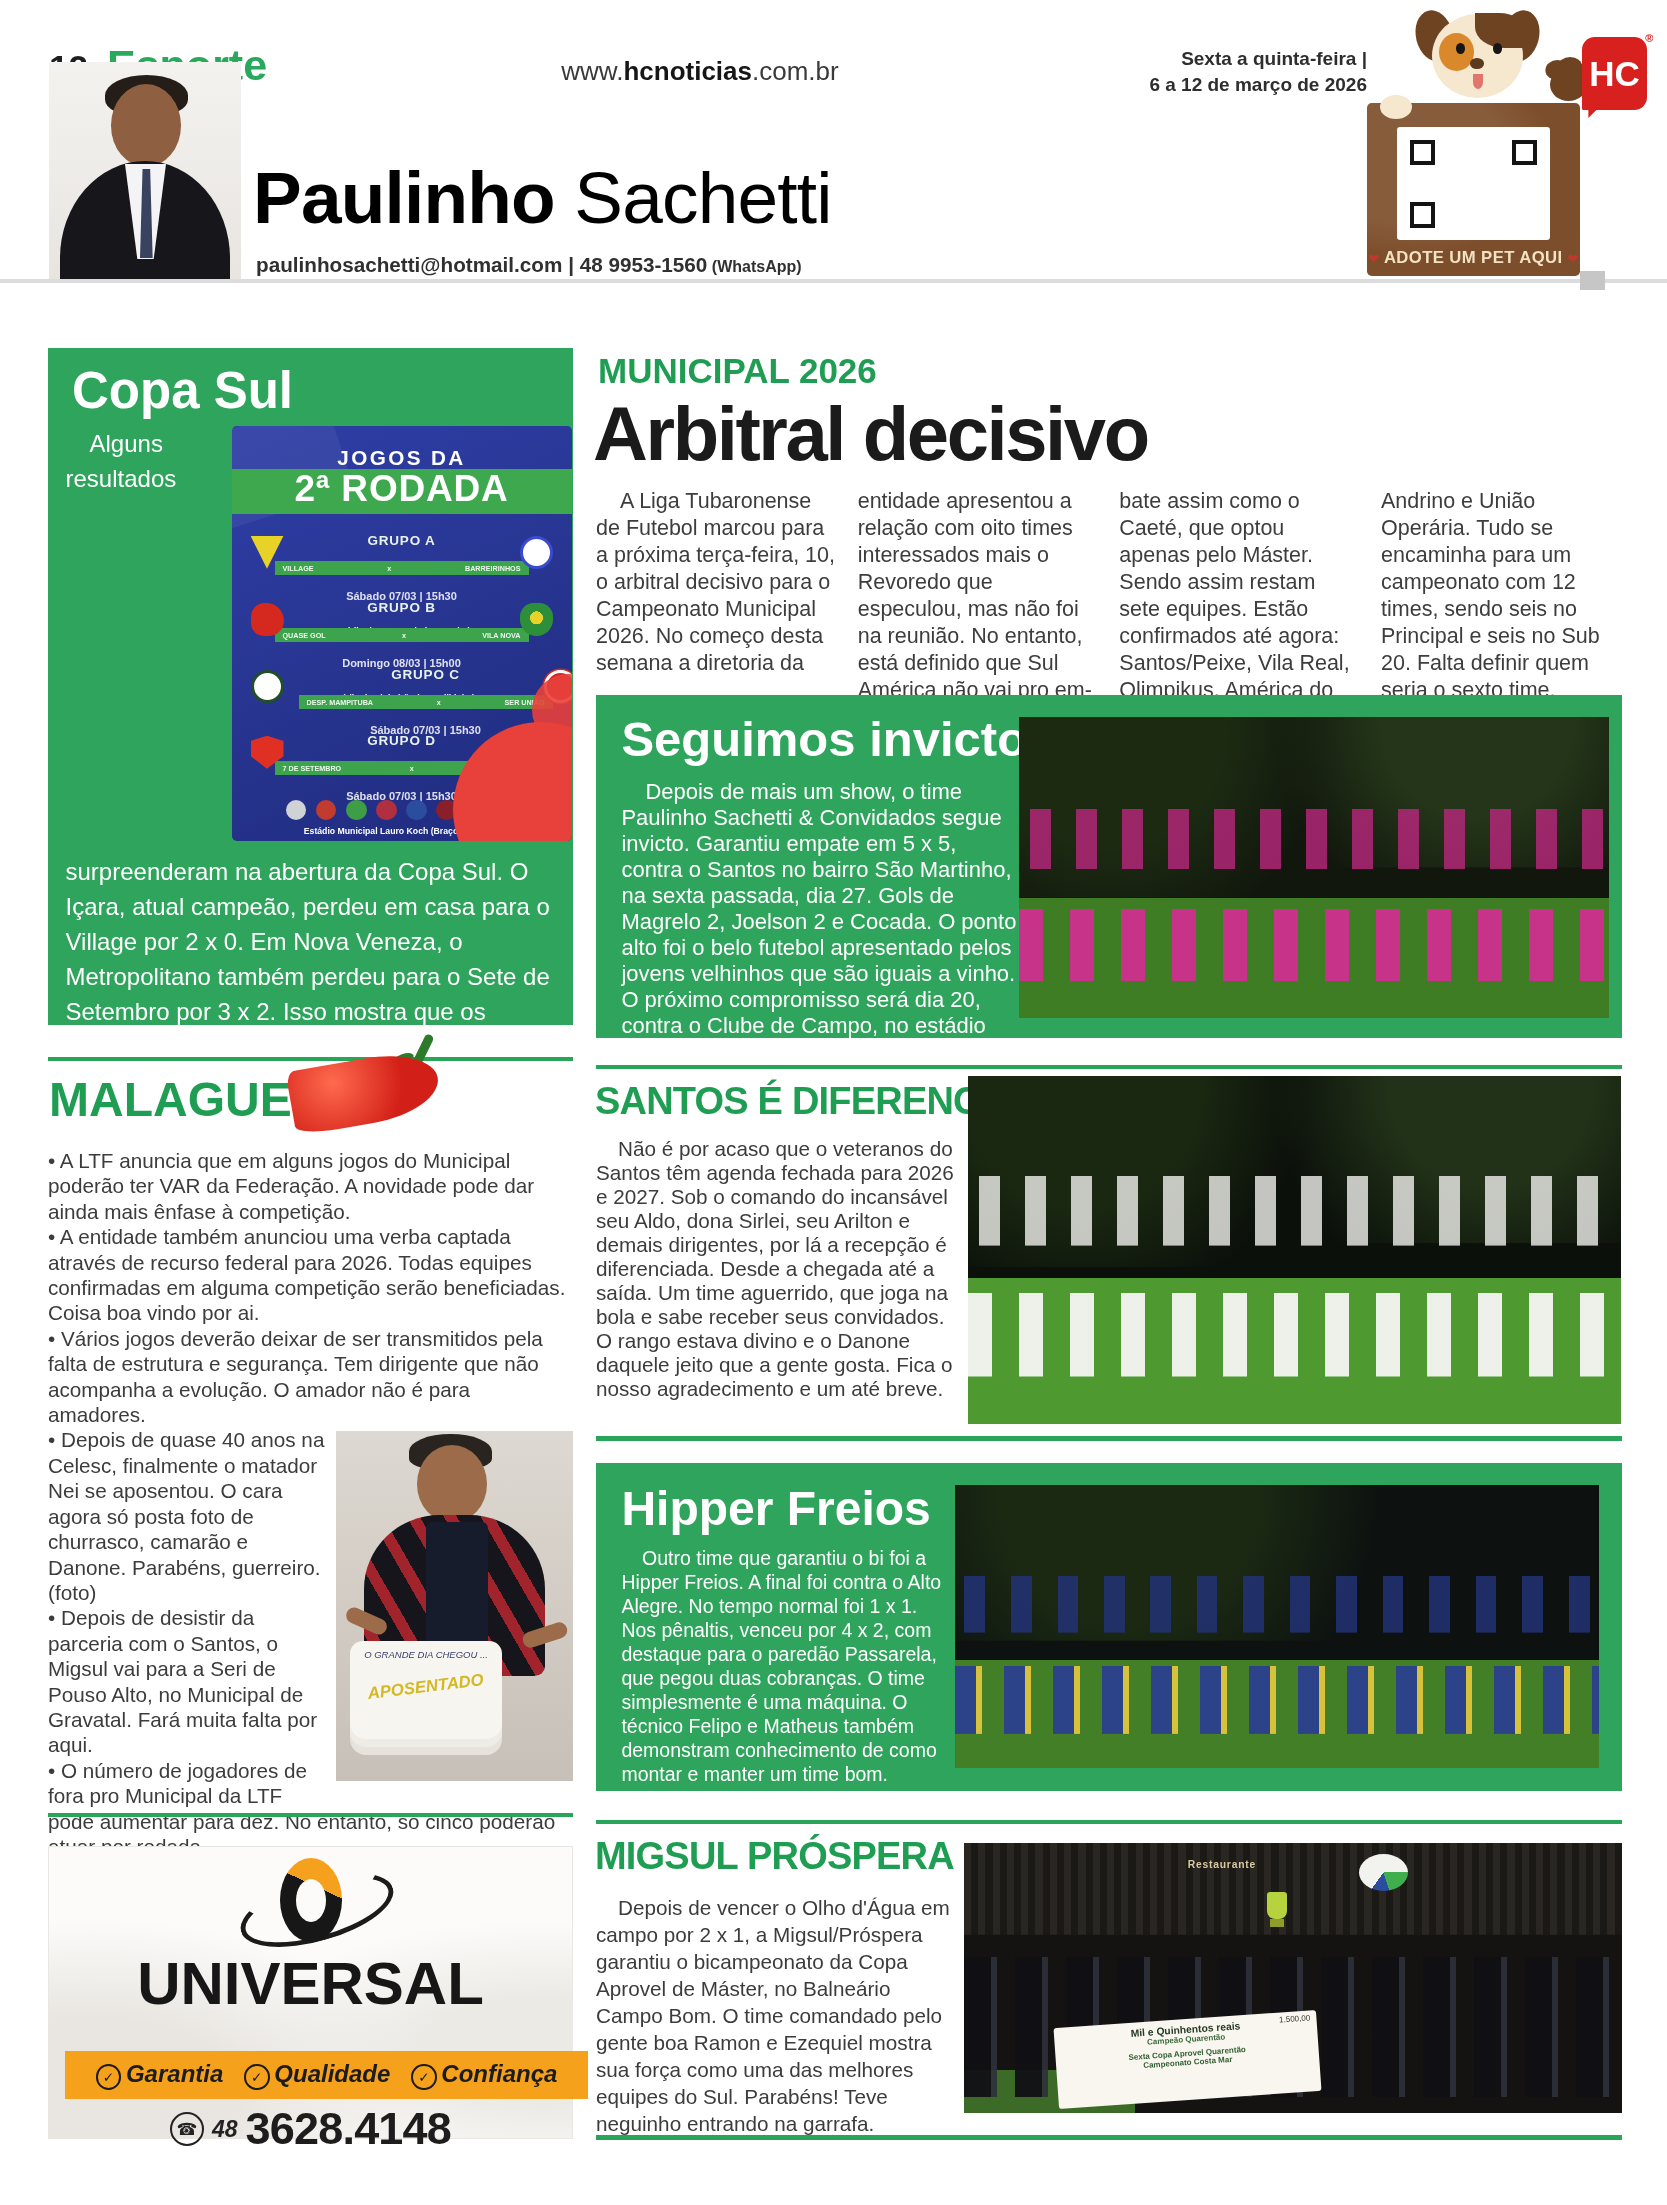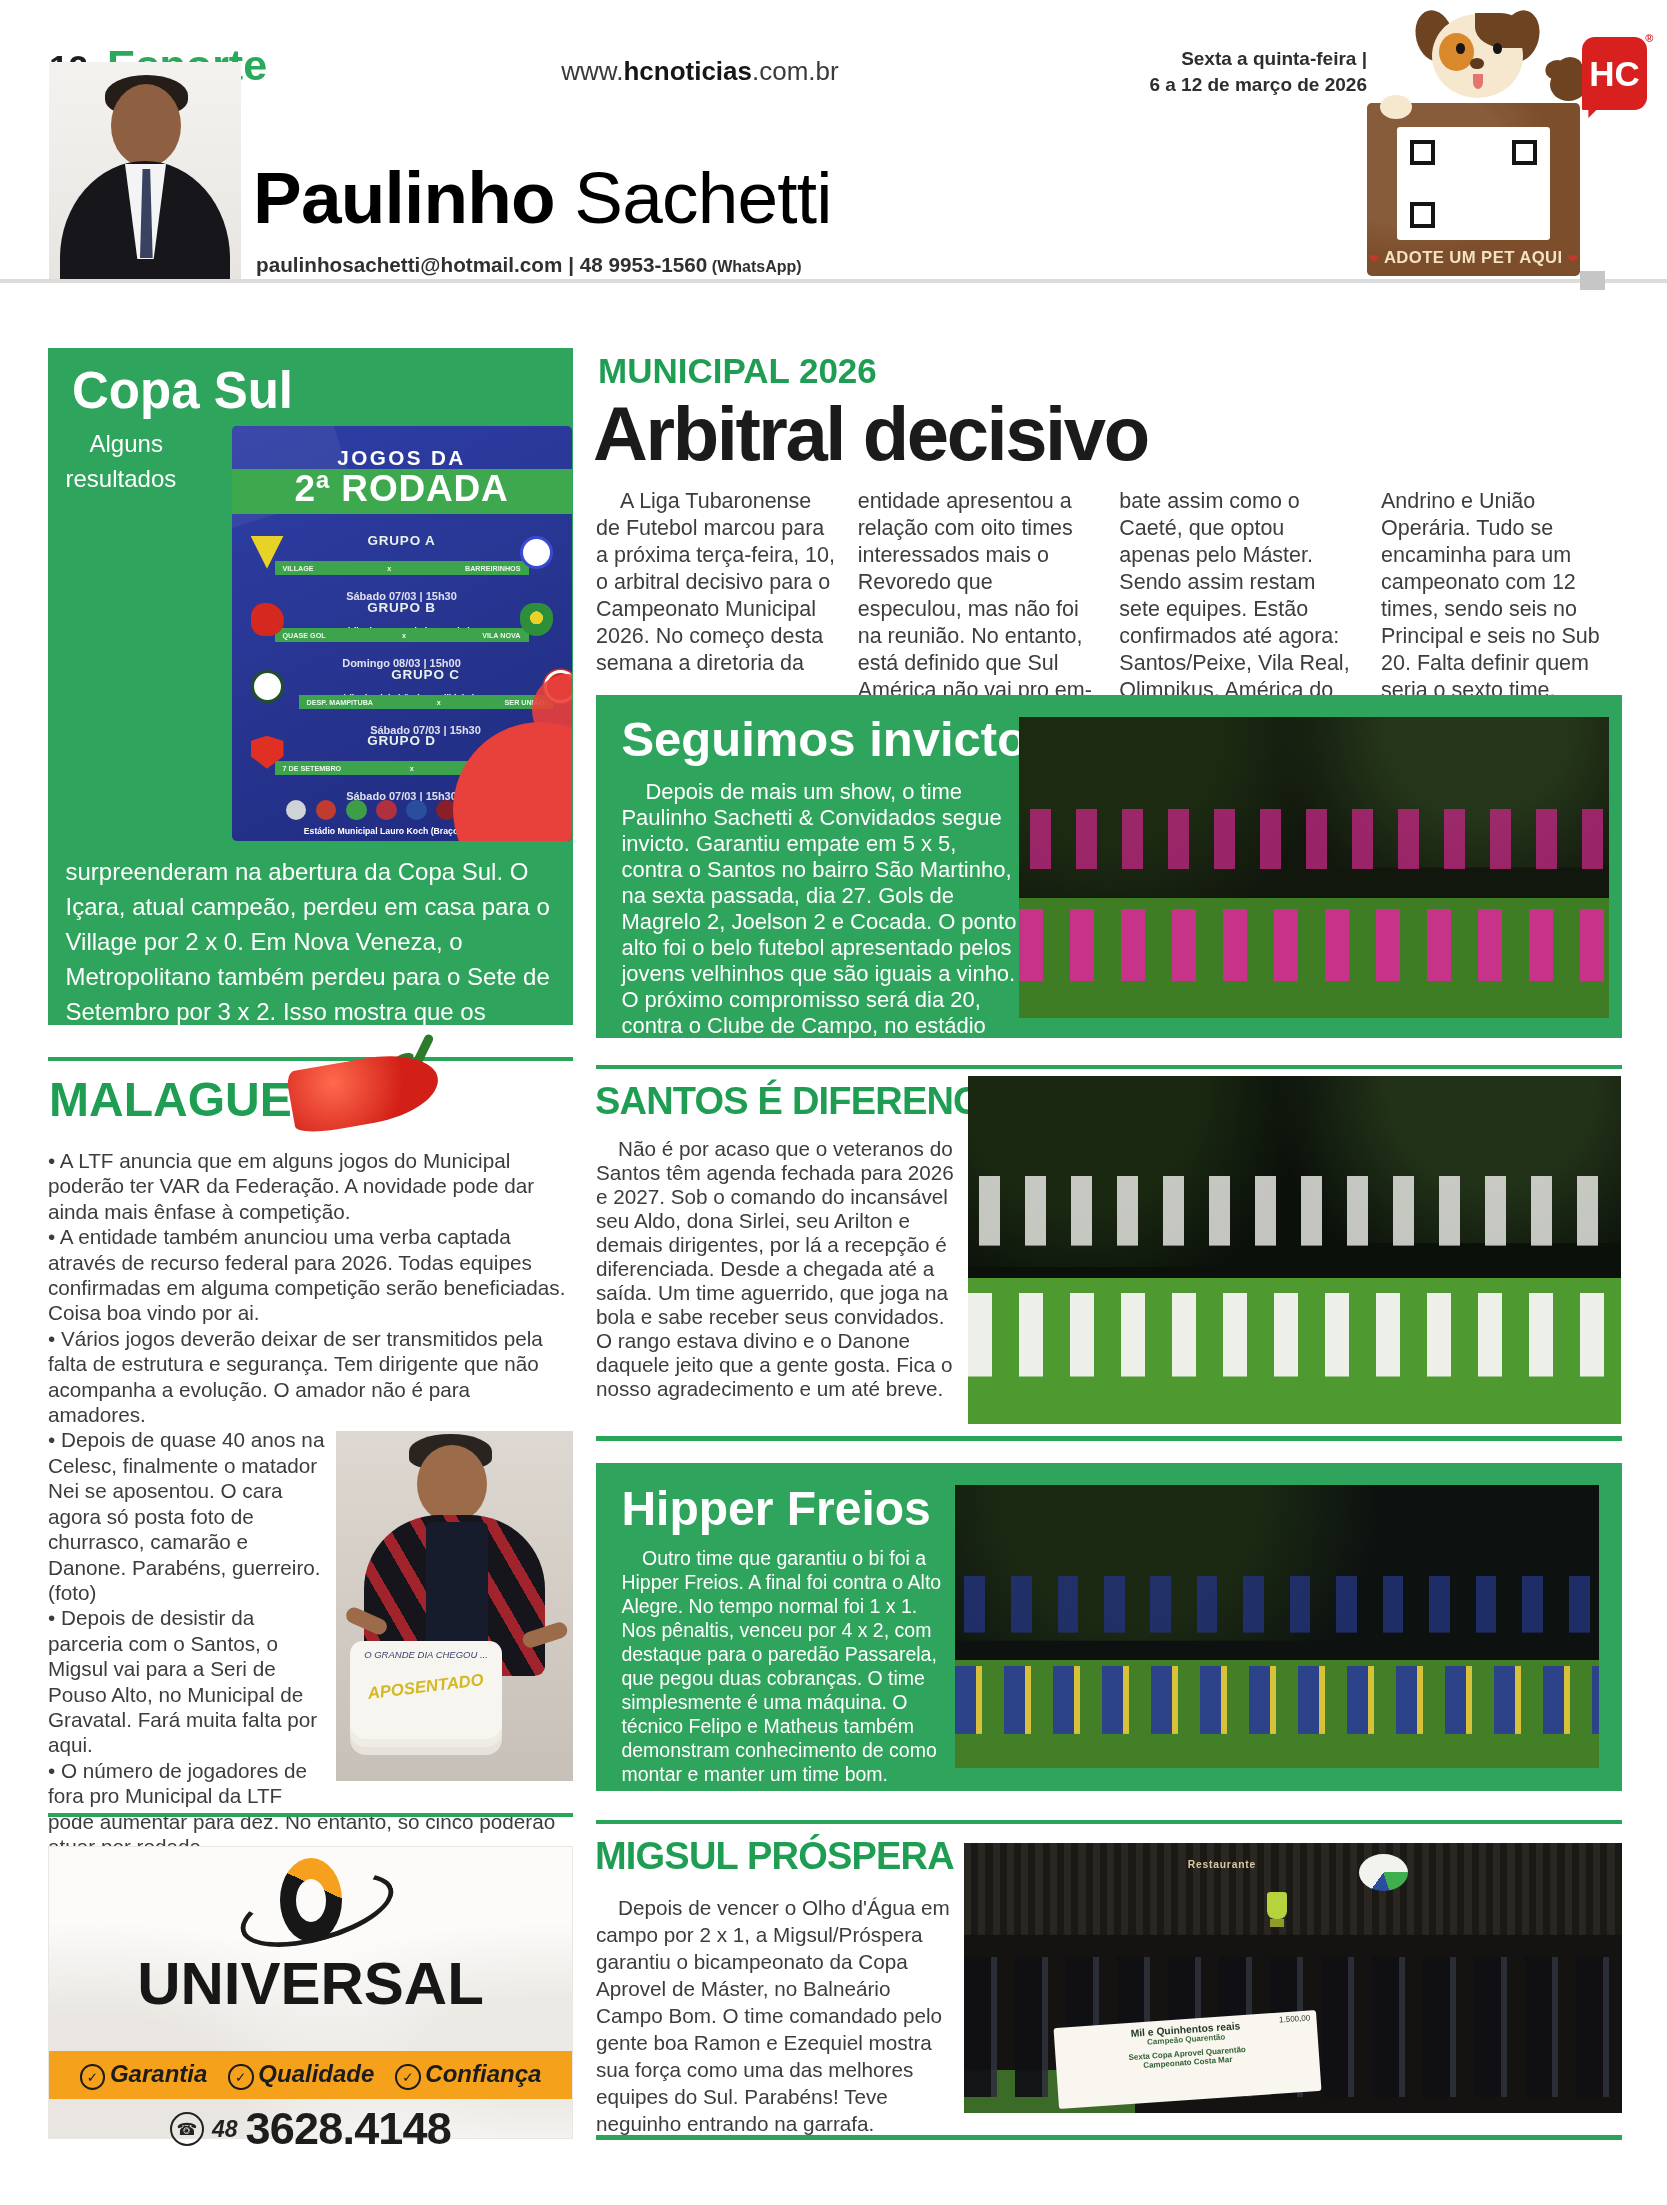--- a/index.html
+++ b/index.html
@@ -202,21 +202,21 @@
   .uni{left:48px;top:1846px;width:525px;height:293px;background:#fcfbfa;border:0.8px solid #eae7e3;box-sizing:border-box;
        background-image:radial-gradient(ellipse at 8% 85%,#e9e6e1 0 22%,transparent 50%),
                         radial-gradient(ellipse at 95% 70%,#eceae5 0 18%,transparent 45%);}
   .uni-o{position:absolute;left:231px;top:11px;width:62px;height:84px;border-radius:50%;
       background:linear-gradient(205deg,#F5A11E 0 36%,#171717 36% 100%);}
   .uni-o:after{content:"";position:absolute;left:16px;top:20.7px;width:30px;height:43px;border-radius:50%;background:#fcfbfa;}
   .uni-swoosh{position:absolute;left:189px;top:32px;width:148px;height:52px;border:5.6px solid #1b1b1b;border-radius:50%;
       border-top-color:transparent;transform:rotate(-16deg);}
   .uni-brand{position:absolute;left:0;top:102px;width:100%;text-align:center;font-size:60px;font-weight:800;color:#171717;letter-spacing:0px;}
   .uni-prod{position:absolute;left:0;top:167px;width:100%;text-align:center;font-size:37px;font-weight:800;color:#F59E19;letter-spacing:8px;}
-  .uni-band{position:absolute;left:0;top:204px;width:100%;height:48px;background:#F6A11C;display:flex;align-items:center;
+  .uni-band{position:absolute;left:16px;top:204px;width:100%;height:48px;background:#F6A11C;display:flex;align-items:center;
       justify-content:center;gap:20.7px;font-size:24px;font-weight:700;font-style:italic;color:#1c1c1c;}
   .chk{display:inline-flex;width:21.5px;height:21.5px;border:2px solid #1c1c1c;border-radius:50%;align-items:center;
       justify-content:center;font-size:13.5px;font-style:normal;margin-right:4.8px;}
   .uni-phone{position:absolute;left:0;top:256px;width:100%;display:flex;align-items:center;justify-content:center;gap:8px;}
   .ph-ic{display:inline-flex;width:30px;height:30px;border:2px solid #222;border-radius:50%;align-items:center;
       justify-content:center;font-size:16.7px;color:#222;}
   .ph-area{font-size:23px;font-weight:800;font-style:italic;color:#222;}
   .ph-num{font-size:45px;font-weight:800;color:#1d1d1d;letter-spacing:-0.8px;}
 </style>
 </head>

